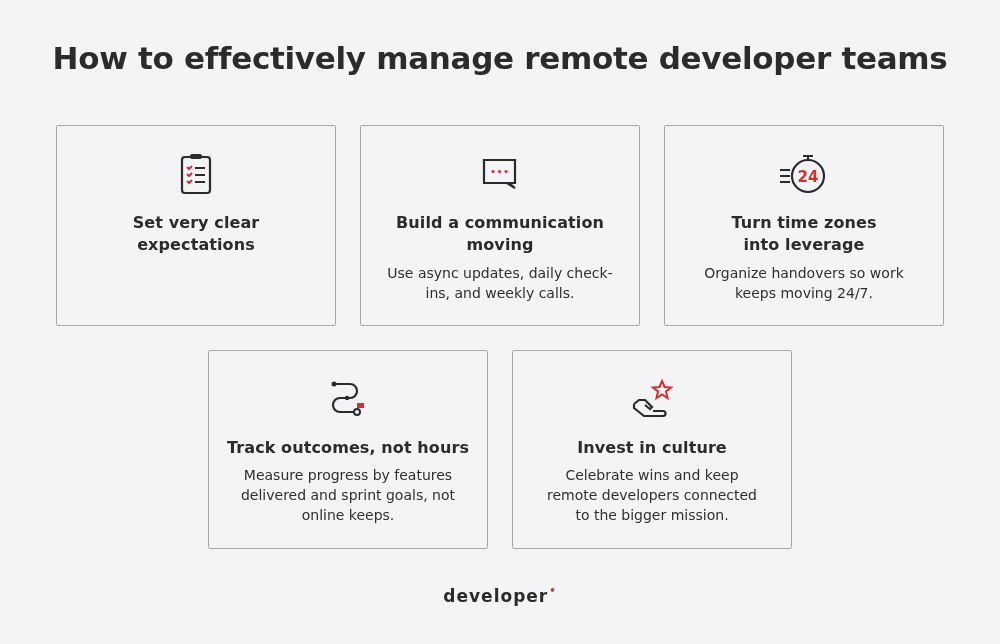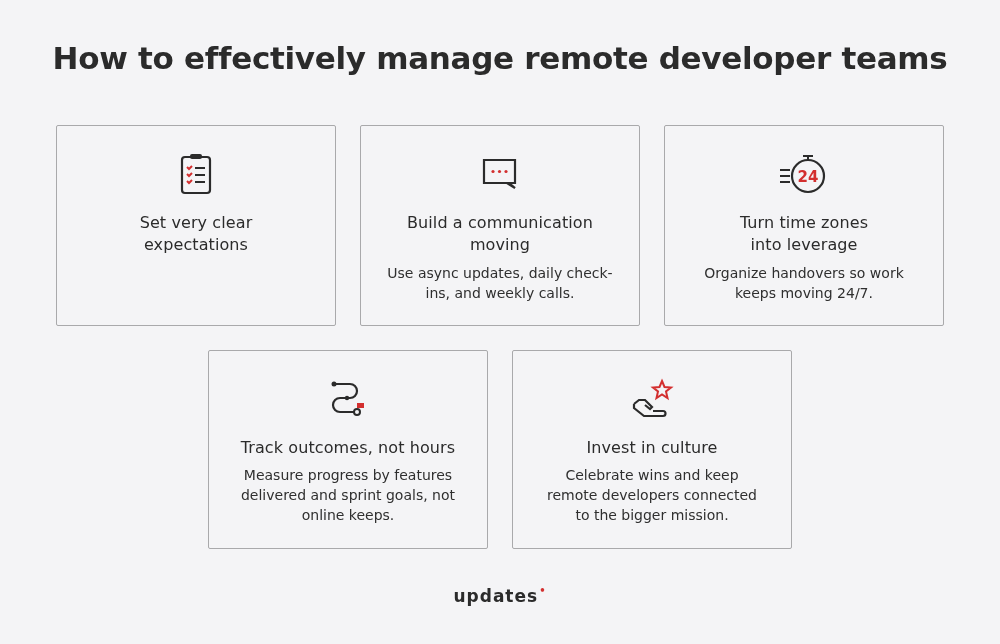--- a/index.html
+++ b/index.html
@@ -28,21 +28,21 @@
       background: #f4f4f6;
       text-align: center;
     }
     .card .icon {
       position: absolute; left: 0; width: 100%; top: 26px; height: 44px;
       display: flex; justify-content: center; align-items: center;
     }
     .card .heading {
       position: absolute; left: 10px; right: 10px; top: 86px;
       font-family: "DejaVu Sans", sans-serif;
-      font-weight: normal;
+      font-weight: bold;
       font-size: 16px;
       line-height: 22px;
       color: #2b2b2b;
       letter-spacing: 0.1px;
     }
     .card .desc {
       position: absolute; left: 14px; right: 14px;
       font-family: "DejaVu Sans", sans-serif;
       font-size: 14px;
       line-height: 20px;
@@ -160,15 +160,15 @@
       <div>Invest in culture</div>
     </div>
     <div class="desc">
       <div>Celebrate wins and keep</div>
       <div>remote developers connected</div>
       <div>to the bigger mission.</div>
     </div>
   </div>
 
   <div class="logo">
-    <span>updates</span><span class="dot">•</span>
+    <span>developer</span><span class="dot">•</span>
   </div>
 </div>
 
 </body></html>

